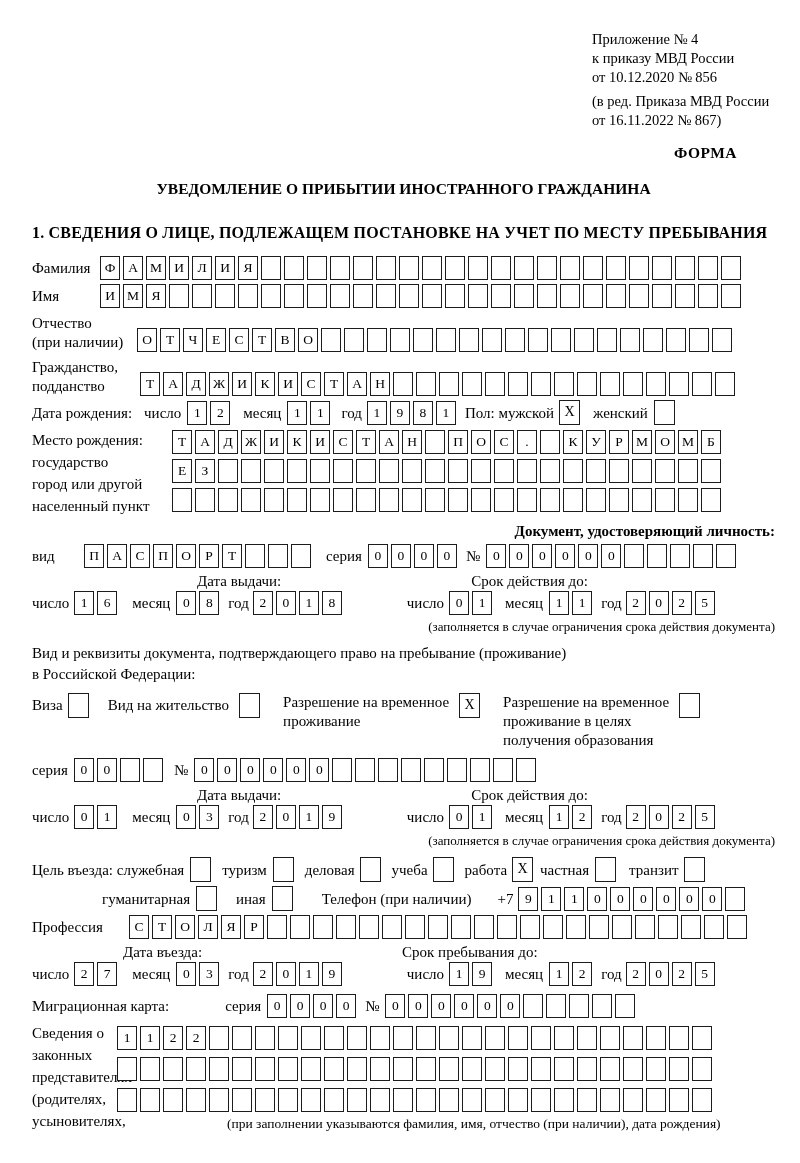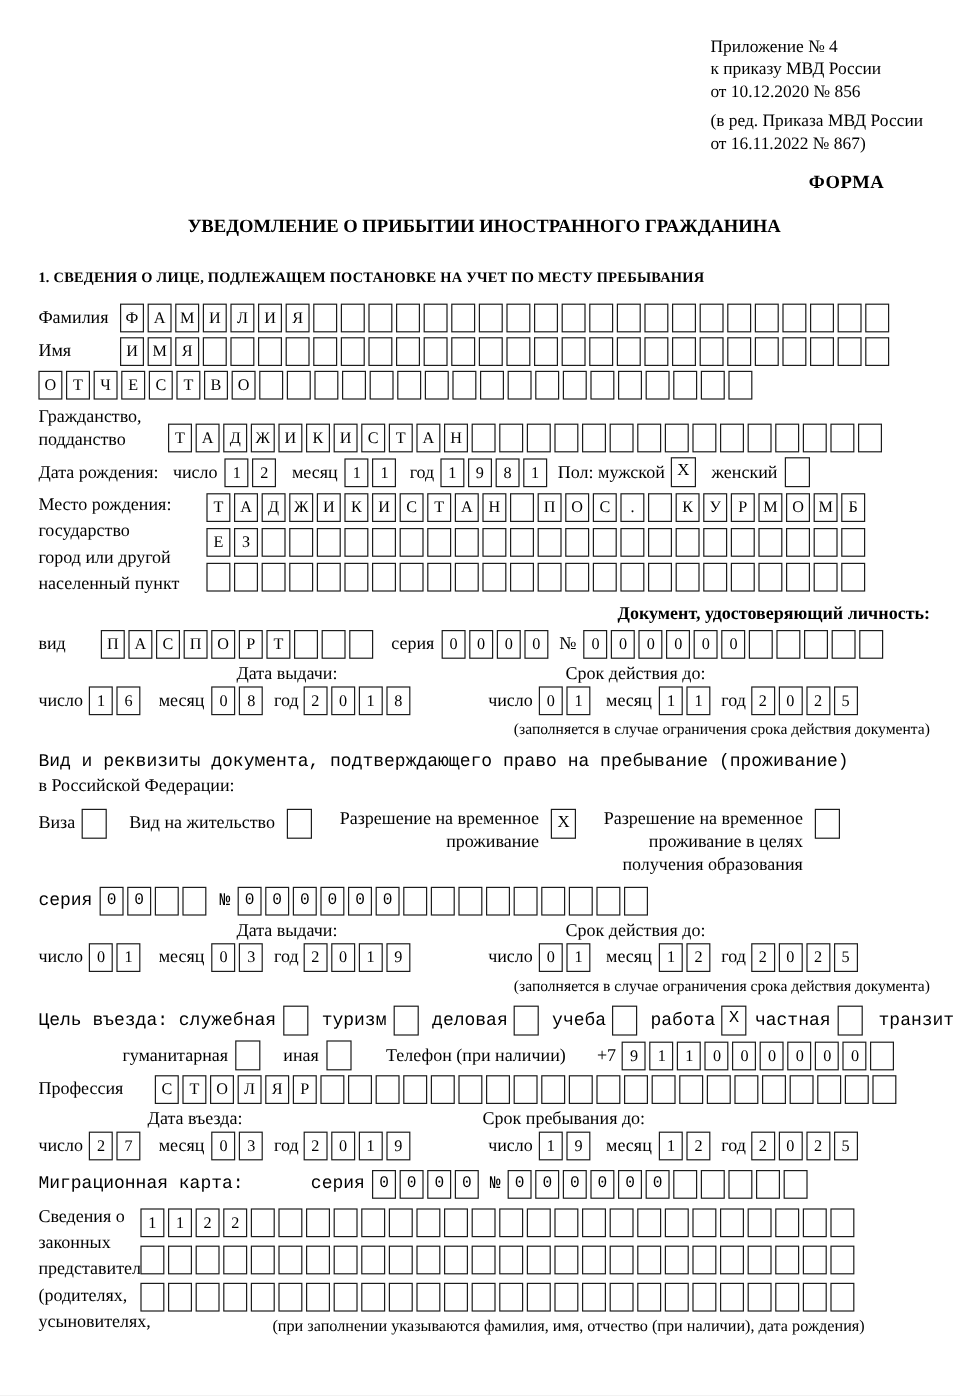--- a/index.html
+++ b/index.html
@@ -7,24 +7,24 @@
     width:800px; height:1163px; background:#ffffff; color:#000;
     font-family:"Liberation Serif", serif; font-size:15px;
     box-sizing:border-box; padding:30px 25px 0 32px;
     overflow:hidden; position:relative; margin:0 auto;
   }
   .hdr-right { margin-left:560px; line-height:19px; font-size:14.5px; }
   .hdr-right .edition { margin-top:5px; }
   .forma { text-align:right; margin:14px 38px 0 0; font-weight:bold; font-size:15.5px; letter-spacing:0.5px; }
   .title { text-align:center; font-weight:bold; font-size:15.5px; line-height:21px; margin-top:16px; }
   .blank-line { display:inline-block; width:56px; border-bottom:2px solid #222; height:14px; margin-left:10px; }
-  .sec-heading { font-weight:bold; font-size:12px; margin-top:25px; letter-spacing:0.2px; }
+  .sec-heading { font-weight:bold; font-size:16px; margin-top:25px; letter-spacing:0.2px; }
 
   .frow { display:flex; align-items:flex-end; margin-bottom:4px; }
-  .mt8 { margin-top:8px;font-family:Liberation Mono, monospace; } .mt14 { margin-top:14px; }
+  .mt8 { margin-top:8px; } .mt14 { margin-top:14px; }
   .flabel { flex-shrink:0; line-height:24px; }
   .two-line { line-height:19px; padding-top:2px; }
   .w68 { width:68px; } .w105 { width:105px; } .w108 { width:108px; }
   .w52 { width:52px; } .w97 { width:97px; } .w140 { width:140px; } .w85 { width:85px; }
 
   .cells { display:flex; flex-shrink:0; }
   .cell {
     box-sizing:border-box; width:20px; height:24px; border:1.5px solid #1c1c1c;
     margin-right:3px; text-align:center; font-size:13.5px; line-height:21px;
     flex-shrink:0; background:#fff;
@@ -41,21 +41,21 @@
 
   .center-bold { text-align:right; font-weight:bold; margin:6px 0 4px 0; }
 
   .date-headers { display:flex; margin-top:2px; line-height:19px; }
   .note-right { text-align:right; font-size:13px; line-height:16px; margin-top:1px; }
 
   .plain-line { line-height:21px; }
 
   .visa-row { display:flex; align-items:flex-start; margin-top:8px; }
   .visa-item { display:flex; align-items:flex-start; }
-  .visa-text-multi { text-align:right; line-height:19px; }
+  .visa-text-multi { text-align:left; line-height:19px; }
 
   .legal-note { font-size:13.5px; margin-left:110px; margin-top:4px; }
 </style>
 </head>
 <body>
 
 <div class="page">
 
   <div class="hdr-right">
     <div>Приложение № 4</div>
@@ -135,20 +135,24 @@
         <span class="cell"></span>
         <span class="cell"></span>
         <span class="cell"></span>
         <span class="cell"></span>
         <span class="cell"></span>
         <span class="cell"></span>
       </span>
   </div>
 
   <div class="frow">
+    <span class="flabel w105 two-line">
+      <span>Отчество</span><br>
+      <span>(при наличии)</span>
+    </span>
     <span class="cells">
         <span class="cell">О</span>
         <span class="cell">Т</span>
         <span class="cell">Ч</span>
         <span class="cell">Е</span>
         <span class="cell">С</span>
         <span class="cell">Т</span>
         <span class="cell">В</span>
         <span class="cell">О</span>
         <span class="cell"></span>

